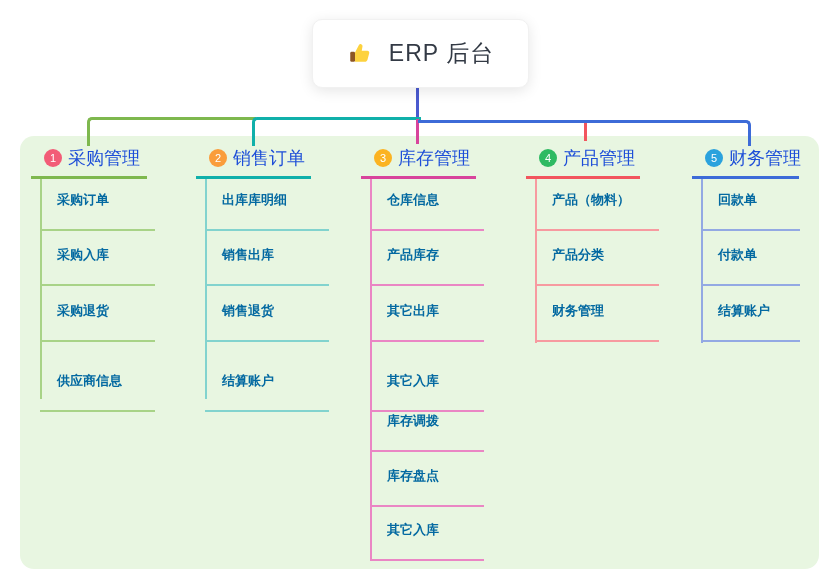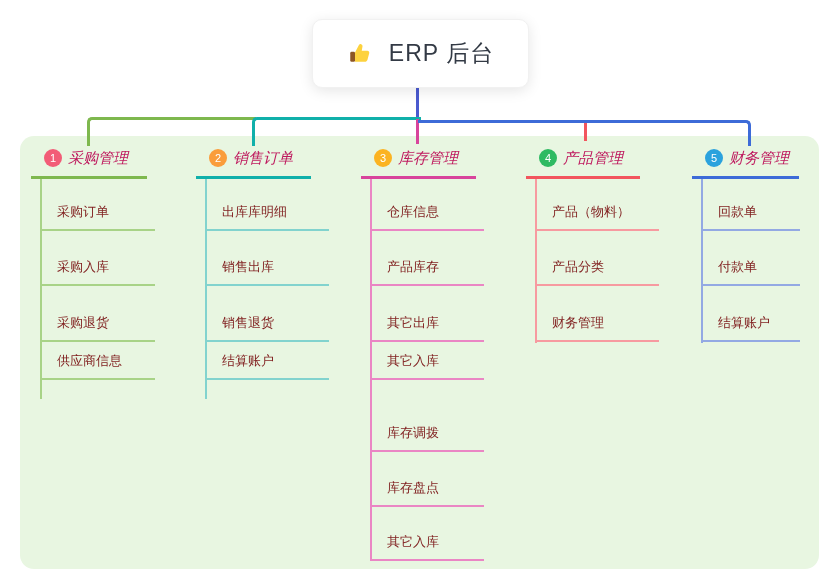--- a/index.html
+++ b/index.html
@@ -42,35 +42,35 @@
   .b3{left:526px;width:114px;--cw:97px;}
   .b4{left:692px;width:107px;--cw:72px;}
   .bhead{
     position:absolute;left:13px;top:11px;height:22px;
     display:flex;align-items:center;gap:6px;cursor:pointer;white-space:nowrap;
   }
   .badge{
     width:18px;height:18px;border-radius:50%;background:var(--badge,#999);
     color:#fff;font-size:11px;line-height:18px;text-align:center;flex:0 0 18px;
   }
-  .blabel{font-size:15px;font-weight:500;color:#be185d;font-style:italic;}
+  .blabel{font-size:18px;font-weight:500;color:#1d4ed8;}
   .bline{position:absolute;left:0;top:40px;width:100%;height:3px;background:var(--line);}
   .vline{position:absolute;left:9px;top:43px;width:2px;background:var(--child-line);}
   .b0 .vline,.b1 .vline{height:220px;}
   .b2 .vline{height:382px;}
   .b3 .vline,.b4 .vline{height:164px;}
   .child{
     position:absolute;left:9px;height:28px;box-sizing:content-box;
     min-width:var(--cw);width:fit-content;
     border-bottom:2px solid var(--child-line);
     padding:0 10px 0 17px;display:flex;align-items:flex-end;
     cursor:pointer;white-space:nowrap;
   }
-  .clabel{font-size:13px;color:#7f1d1d;padding-bottom:8px;}
-  .r0{top:65px}.r1{top:120px}.r2{top:176px}.r3{top:214px}
+  .clabel{font-size:13px;color:#0369a1;padding-bottom:20px;font-weight:bold;}
+  .r0{top:65px}.r1{top:120px}.r2{top:176px}.r3{top:246px}
   .r4{top:286px}.r5{top:341px}.r6{top:395px}
 </style>
 </head>
 <body>
 
 <div class="panel"></div>
 
 <div class="conn root-vline"></div>
 <div class="conn elbow-left conn-b0" style="--line: #7eb84e;"></div>
 <div class="conn elbow-left conn-b1" style="--line: #10b0aa;"></div>

